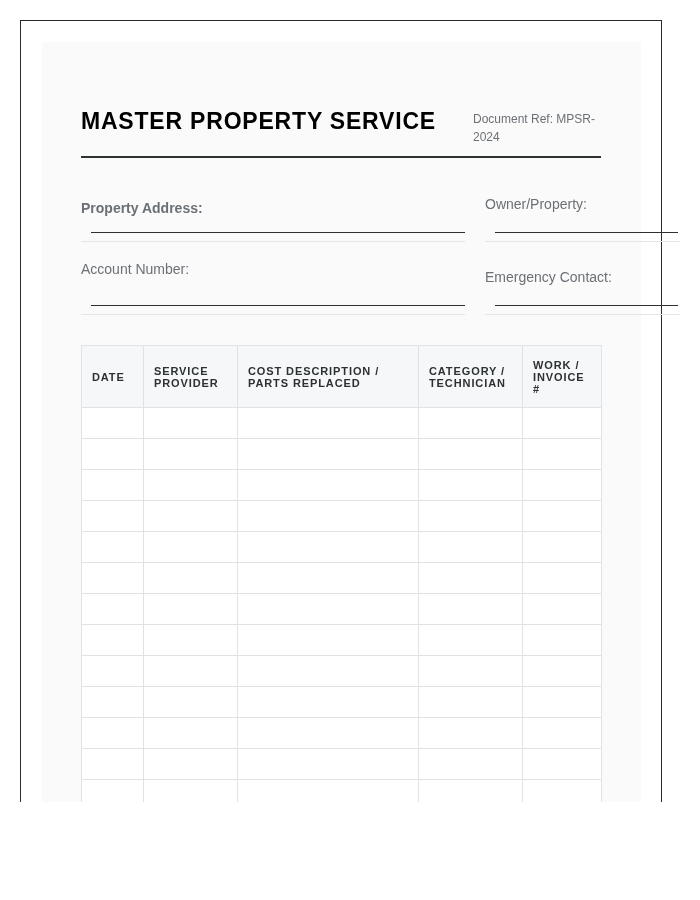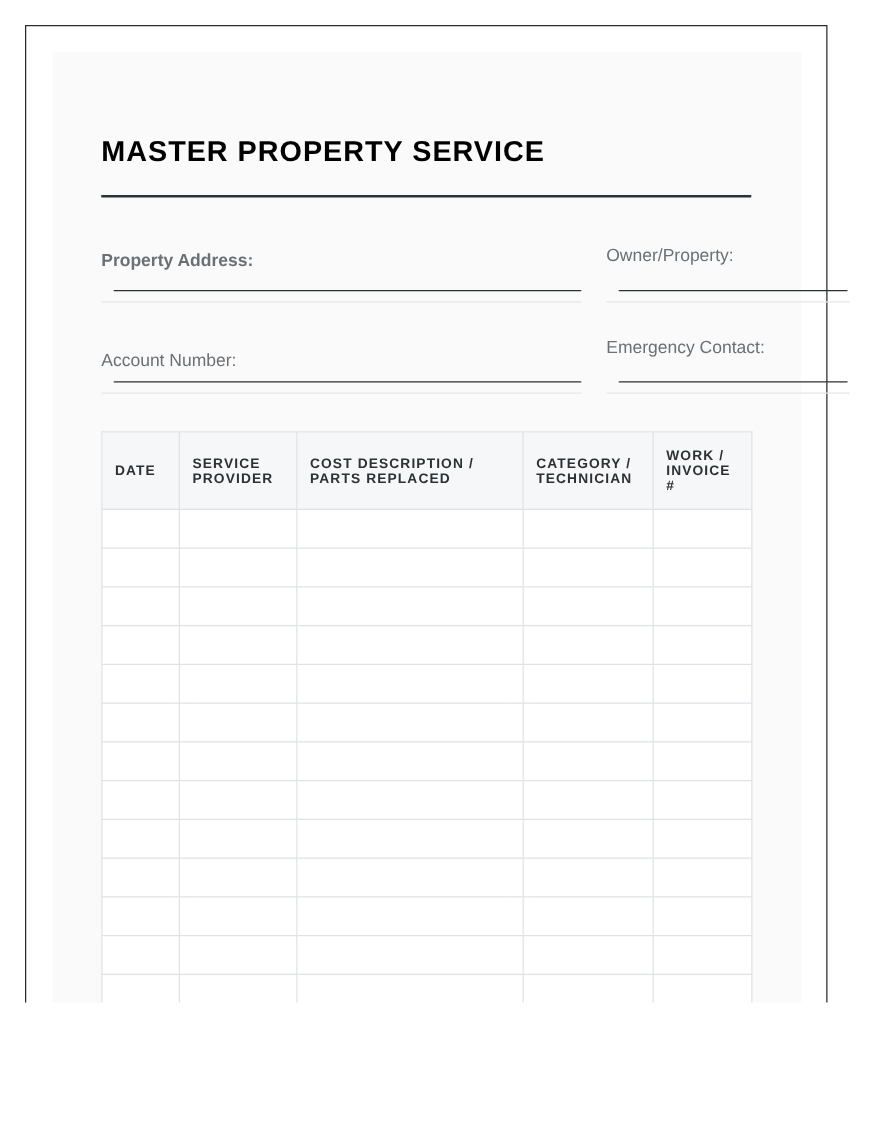--- a/index.html
+++ b/index.html
@@ -64,33 +64,34 @@
 </head>
 <body>
 
 <div class="viewport">
   <div class="frame"></div>
   <div class="page"></div>
 
   <div class="title">
     <div>MASTER PROPERTY SERVICE</div>
   </div>
+  <div class="docref">Document Ref: MPSR-2024</div>
   <div class="header-rule"></div>
 
   <div class="field-label" style="left:81px; top:200px;font-weight:bold;">Property Address:</div>
   <input class="field-input" style="left: 91px; top: 210px; width: 374px;" value="">
   <div class="field-line" style="left:91px; top:232px; width:374px;"></div>
   <div class="field-light" style="left:81px; top:241px; width:384px;"></div>
 
   <div class="field-label" style="left:485px; top:196px;">Owner/Property:</div>
   <input class="field-input" style="left: 495px; top: 210px; width: 183px;" value="">
   <div class="field-line" style="left:495px; top:232px; width:183px;"></div>
   <div class="field-light" style="left:485px; top:241px; width:195px;"></div>
 
-  <div class="field-label" style="left:81px; top:280px;">Account Number:</div>
+  <div class="field-label" style="left:81px; top:261px;">Account Number:</div>
   <input class="field-input" style="left: 91px; top: 283px; width: 374px;" value="">
   <div class="field-line" style="left:91px; top:305px; width:374px;"></div>
   <div class="field-light" style="left:81px; top:314px; width:384px;"></div>
 
   <div class="field-label" style="left:485px; top:269px;">Emergency Contact:</div>
   <input class="field-input" style="left: 495px; top: 283px; width: 183px;" value="">
   <div class="field-line" style="left:495px; top:305px; width:183px;"></div>
   <div class="field-light" style="left:485px; top:314px; width:195px;"></div>
 
   <table class="log">

